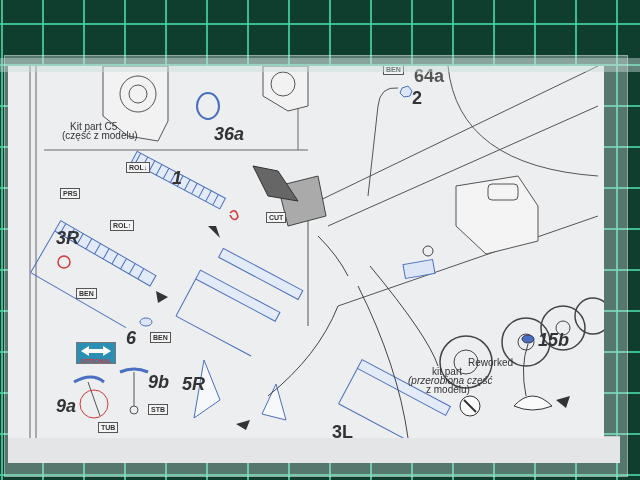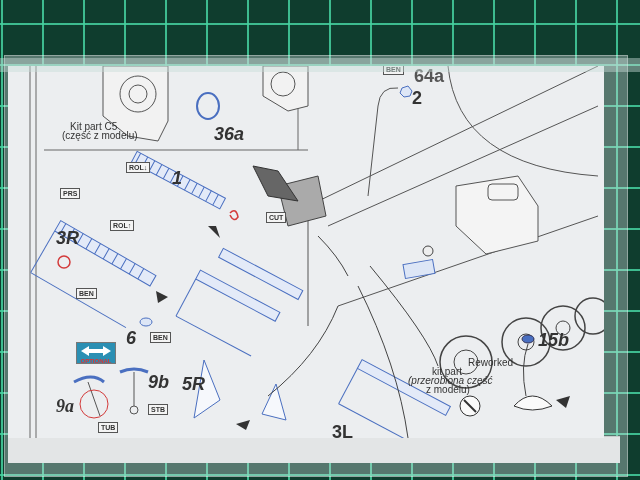--- a/index.html
+++ b/index.html
@@ -148,21 +148,21 @@
   <span class="num" style="left:118px;top:262px;">6</span>
   <span class="box" style="left:258px;top:146px;">CUT</span>
 
   <div class="optional" style="left:68px;top:276px;">
     <svg width="38" height="20" viewBox="0 0 38 20">
       <path d="M4 8 L12 3 L12 6 L26 6 L26 3 L34 8 L26 13 L26 10 L12 10 L12 13 Z" fill="#fff"></path>
     </svg>
     <span class="txt">OPTIONAL</span>
   </div>
 
-  <span class="num" style="left:48px;top:330px;font-family:Liberation Serif, serif;">9a</span>
+  <span class="num" style="left:48px;top:330px;">9a</span>
   <span class="num" style="left:140px;top:306px;">9b</span>
   <span class="box" style="left:140px;top:338px;">STB</span>
   <span class="box" style="left:90px;top:356px;">TUB</span>
   <span class="num" style="left:174px;top:308px;">5R</span>
   <span class="num" style="left:324px;top:356px;font-style:normal;">3L</span>
 
   <span class="lbl" style="left:420px;top:292px;margin-left:40px;">Reworked</span>
   <span class="lbl" style="left:424px;top:301px;">kit part</span>
   <span class="lbl" style="left:400px;top:310px;font-style:italic;">(przerobiona część</span>
   <span class="lbl" style="left:418px;top:319px;">z modelu)</span>

